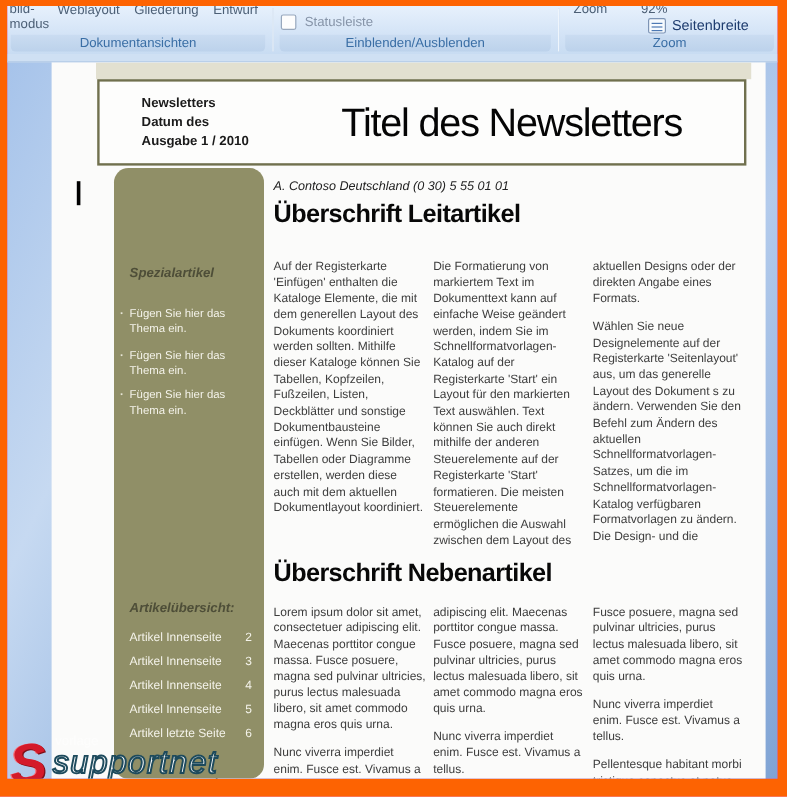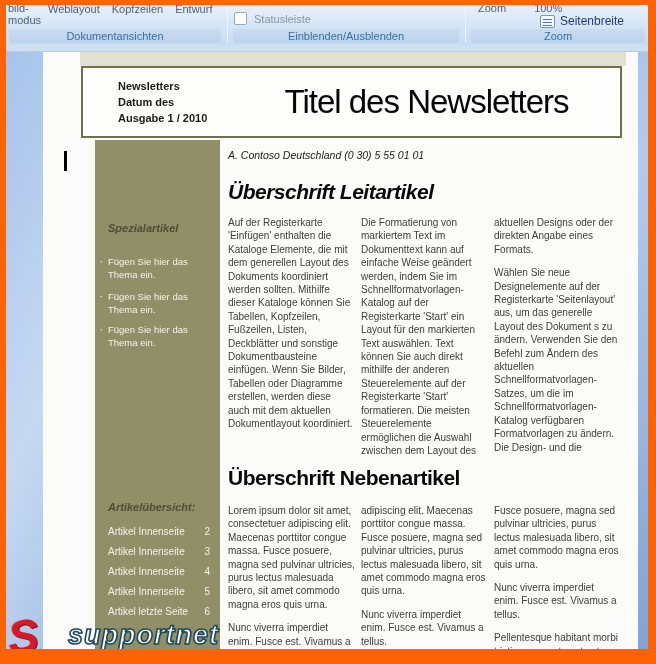--- a/index.html
+++ b/index.html
@@ -36,81 +36,81 @@
   .rulerstrip { position:absolute; left:0; top:0; width:100%; height:7px; background:#cfe0f3; border-bottom:1px solid #b4cbe6; }
   .page { position:absolute; left:37px; top:7px; width:595px; height:597px; background:#fbfbfa; overflow:hidden; }
   
   .topstrip { position:absolute; left:37px; top:0; width:546px; height:14px; background:#e2e0d0; }
   .titlebox { position:absolute; left:38px; top:14px; width:541px; height:72px;
     background:#fdfdfc; border:2px solid #70704e; display:flex; align-items:center; }
   .dateblock { width:150px; padding-left:35px; font-size:11px; font-weight:bold; color:#1a1a1a; line-height:16px; }
   .bigtitle { flex:1; text-align:center; font-size:33px; font-weight:400; letter-spacing:-1px; color:#050505; }
   .caret { position:absolute; left:21px; top:99px; width:3px; height:20px; background:#000; }
   
-  .sidebar { position:absolute; left:52px; top:88px; width:125px; height:509px; background:#908f67; }
+  .sidebar { position:absolute; left:52px; top:88px; width:125px; height:509px; background:#908f67;border-radius:12px; }
   .sb-h { position:absolute; left:13px; font-size:11px; font-weight:bold; font-style:italic; color:#4e4e38; }
   .sb-h1 { top:82px; } .sb-h2 { top:361px; }
   .sb-bullet { position:absolute; left:13px; width:100px; font-size:9.5px; color:#f4f3ea; line-height:13px; }
   .sb-bullet::before { content:"·"; position:absolute; left:-8px; color:#e8e7d8; font-weight:bold; }
   .b1{top:115px;} .b2{top:150px;} .b3{top:183px;}
   .toc-row { position:absolute; left:13px; width:102px; display:flex; justify-content:space-between; font-size:10px; color:#f4f3ea; }
   .t1{top:386px;} .t2{top:406px;} .t3{top:426px;} .t4{top:446px;} .t5{top:466px;}
   
   .contact { position:absolute; left:185px; top:97px; font-size:10.5px; font-style:italic; color:#222; }
   .h-article { position:absolute; left:185px; font-size:21px; font-weight:900; letter-spacing:-0.5px; color:#080808; }
-  .h1a { top:128px;font-style:italic; } .h2a { top:414px; }
+  .h1a { top:115px; } .h2a { top:414px; }
   .col { position:absolute; width:127px; font-size:10px; line-height:13.4px; color:#3d3d3d; }
   .col p { margin-bottom:10px; }
   .lead  { top:164px; } .sec { top:452px; }
   .c1 { left:185px; } .c2 { left:318px; } .c3 { left:451px; }
   
   .watermark { position:absolute; left:0px; top:565px; width:190px; height:56px; }
   .wm-faint { position:absolute; left:40px; top:2px; color:#ffffff; opacity:0.55; font-size:11px; }
   .wm-s { position:absolute; left:2px; top:4px; font-size:46px; font-weight:900; font-style:italic;
     color:#d41a2a; text-shadow:1px 1px 0 #7e0f18, -1px 0 0 #f4747e; transform:rotate(-6deg); line-height:44px; }
-  .wm-brand { position:absolute; left:38px; top:10px; font-size:27px; font-style:italic; font-weight:bold;
-    letter-spacing:1px; color:#ffffff; -webkit-text-stroke:1.6px #1d4a5c; text-shadow:0 0 1px #1d4a5c;margin-left:24px; }
+  .wm-brand { position:absolute; left:38px; top:10px; font-size:27px; font-style:italic; font-weight:normal;
+    letter-spacing:1px; color:#ffffff; -webkit-text-stroke:1.6px #1d4a5c; text-shadow:0 0 1px #1d4a5c; }
   .wm-url { position:absolute; left:74px; top:38px; font-size:10px; font-weight:bold; letter-spacing:1px; color:#33302b; }
 </style>
 </head>
 <body>
 
 <div class="frame">
 
   <div class="ribbon">
 
     <div class="rgroup" style="left:0; width:218px;">
       <div class="viewbtn-clipped">
         <div>bild-</div>
         <div>modus</div>
       </div>
       <div class="viewbtns">
         <span>Weblayout</span>
-        <span>Kopfzeilen</span>
+        <span>Gliederung</span>
         <span>Entwurf</span>
       </div>
       <div class="glabel">Dokumentansichten</div>
     </div>
 
     <div class="gsep" style="left:221px;"></div>
 
     <div class="rgroup" style="left:224px; width:232px;">
       <div class="chkrow">
         <span class="chkbox"></span>
         <span class="chklabel">Statusleiste</span>
       </div>
       <div class="glabel">Einblenden/Ausblenden</div>
     </div>
 
     <div class="gsep" style="left:459px;"></div>
 
     <div class="rgroup" style="left:462px; width:180px;">
       <div class="zoomtop">
         <span>Zoom</span>
-        <span>100%</span>
+        <span>92%</span>
       </div>
       <div class="pagewidth">
         <span class="pw-icon">
           <i style="top:3px;"></i>
             <i style="top:6px;"></i>
             <i style="top:9px;"></i>
         </span>
         <span>Seitenbreite</span>
       </div>
       <div class="glabel">Zoom</div>

